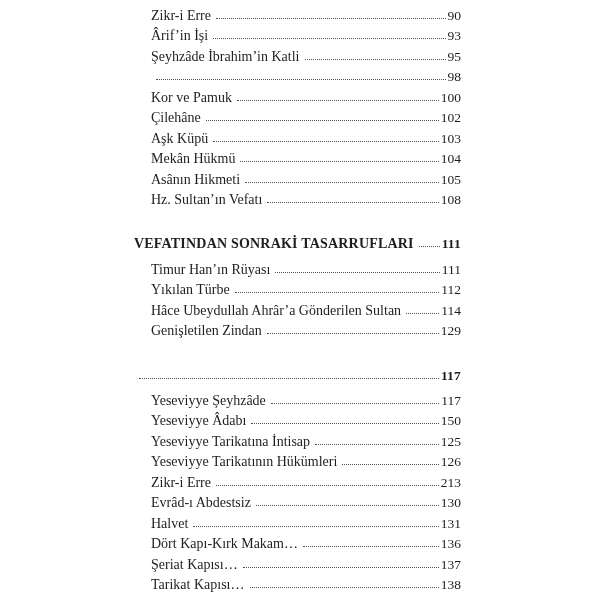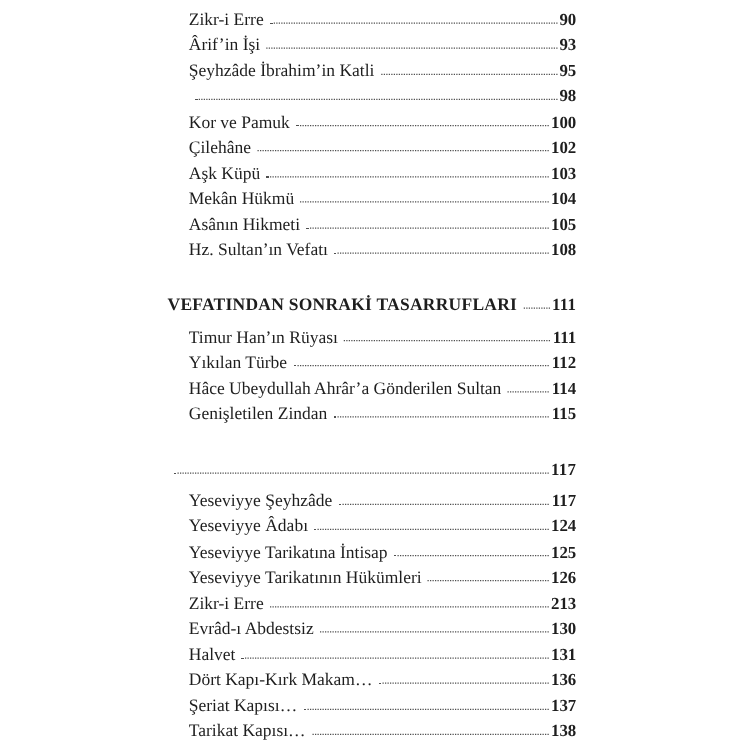--- a/index.html
+++ b/index.html
@@ -47,21 +47,20 @@
     flex: 1 1 auto;
     min-width: 8px;
     border-bottom: 1.6px dotted var(--dots, #4f4f4f);
     margin: 0 2px 0 5px;
     align-self: baseline;
     transform: translateY(-1px);
   }
   .pagenum {
     flex: 0 0 auto;
     font-size: 13.5px;
-    font-weight: bold;
   }
   .toc-row.heading .pagenum {
     font-weight: bold;
   }
 </style>
 </head>
 <body>
 
 <div class="page">
   <div class="toc">
@@ -130,35 +129,35 @@
         <span class="pagenum">112</span>
       </div>
       <div class="toc-row item">
         <span class="title">Hâce Ubeydullah Ahrâr’a Gönderilen Sultan</span>
         <span class="leader"></span>
         <span class="pagenum">114</span>
       </div>
       <div class="toc-row item">
         <span class="title">Genişletilen Zindan</span>
         <span class="leader"></span>
-        <span class="pagenum">115</span>
+        <span class="pagenum">129</span>
       </div>
       <div class="toc-row heading">
         <span class="leader"></span>
         <span class="pagenum">117</span>
       </div>
       <div class="toc-row item">
         <span class="title">Yeseviyye Şeyhzâde</span>
         <span class="leader"></span>
         <span class="pagenum">117</span>
       </div>
       <div class="toc-row item">
         <span class="title">Yeseviyye Âdabı</span>
         <span class="leader"></span>
-        <span class="pagenum">124</span>
+        <span class="pagenum">150</span>
       </div>
       <div class="toc-row item">
         <span class="title">Yeseviyye Tarikatına İntisap</span>
         <span class="leader"></span>
         <span class="pagenum">125</span>
       </div>
       <div class="toc-row item">
         <span class="title">Yeseviyye Tarikatının Hükümleri</span>
         <span class="leader"></span>
         <span class="pagenum">126</span>

